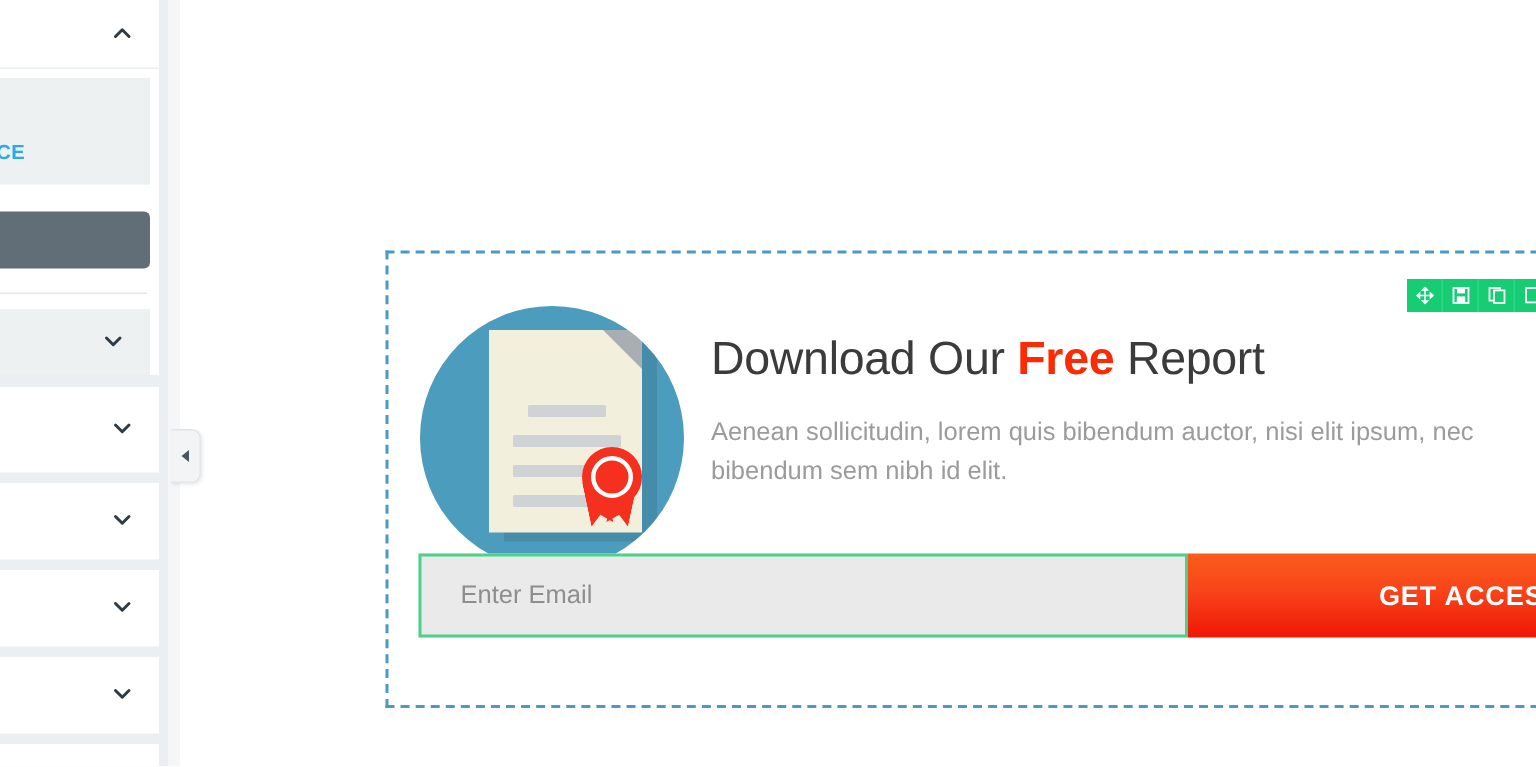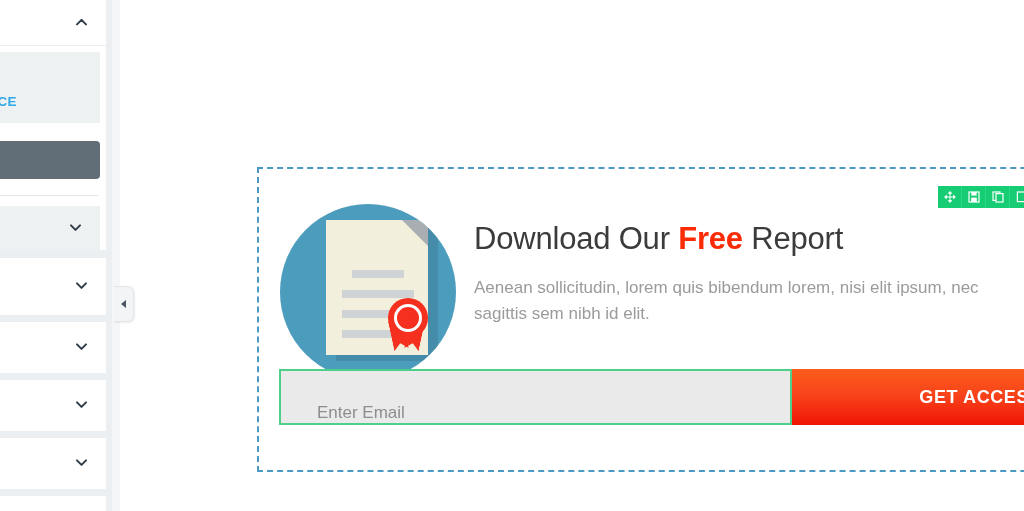--- a/index.html
+++ b/index.html
@@ -192,22 +192,22 @@
   
   .form-row {
     position: absolute; left: 20px; top: 200px;
     width: 890px; height: 56px;
     display: flex;
   }
   .email-field {
     width: 513px; height: 56px;
     background: #eaeaea;
     border: 2px solid #4ed08b;
-    display: flex; align-items: flex-end;
-    padding-left: 36px;
+    display: flex; align-items: center;
+    padding-left: 26px;
   }
   .email-ph { font-size: 17px; color: #8e8e8e; }
 
   .cta-btn {
     flex: 1; height: 56px;
     background: linear-gradient(to bottom, #fb5c1b 0%, #f8441a 45%, #f01605 100%);
     display: flex; align-items: center; justify-content: center;
     color: #ffffff;
     font-size: 18px; font-weight: bold; letter-spacing: 0.6px;
   }
@@ -337,21 +337,21 @@
             <div class="ribbon right"></div>
             <div class="seal-outer">
               <div class="seal-ring"></div>
               <div class="seal-core"></div>
             </div>
           </div>
         </div>
 
         <div class="text-col">
           <h1 class="headline"><span>Download Our </span><span class="hl">Free</span><span> Report</span></h1>
-          <p class="subcopy">Aenean sollicitudin, lorem quis bibendum lorem, nisi elit ipsum, nec sagittis sem nibh id elit.</p>
+          <p class="subcopy">Aenean sollicitudin, lorem quis bibendum auctor, nisi elit ipsum, nec bibendum sem nibh id elit.</p>
         </div>
 
         <div class="form-row">
           <div class="email-field">
             <span class="email-ph">Enter Email</span>
           </div>
           <div class="cta-btn">
             <span>GET ACCESS</span>
           </div>
         </div>

